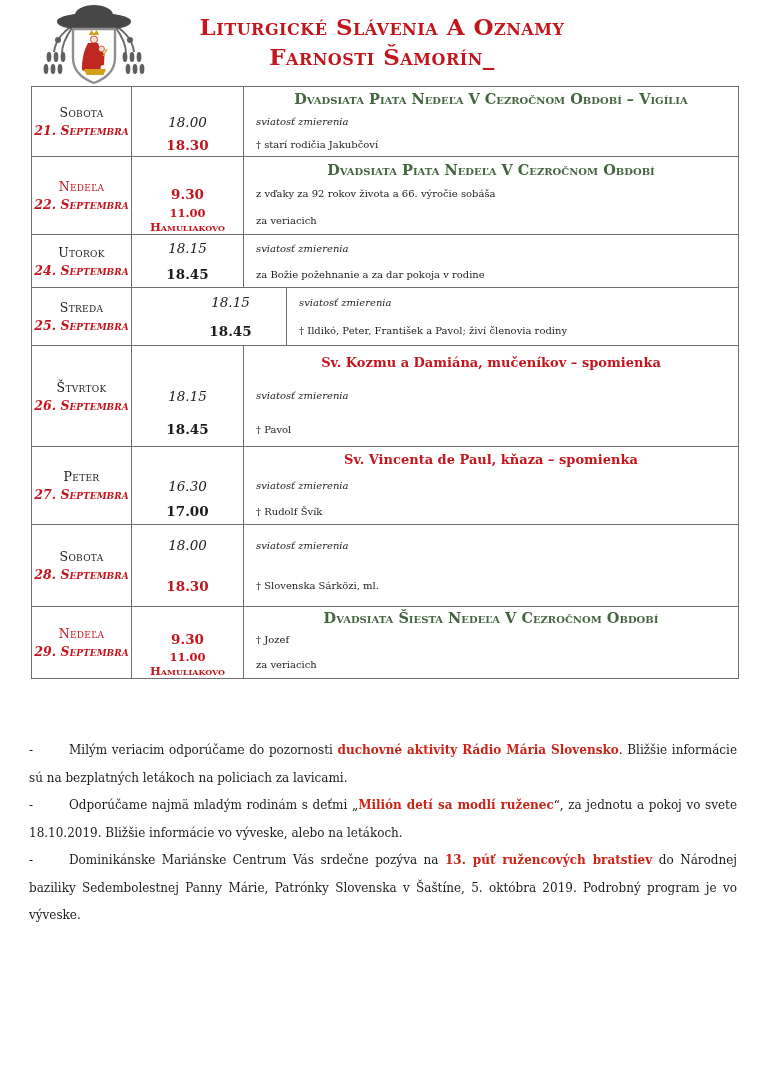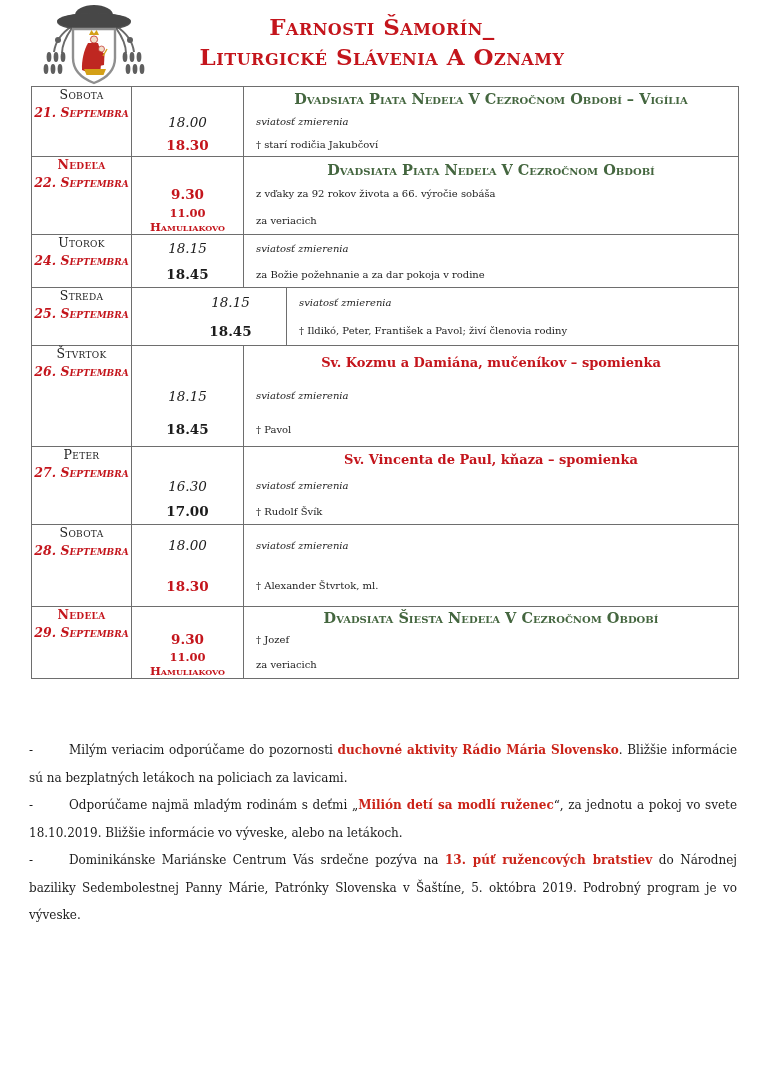--- a/index.html
+++ b/index.html
@@ -20,24 +20,24 @@
   }
   
   .tbl{
     position:absolute;left:31px;top:86px;width:708px;
     border:1px solid var(--border);box-sizing:border-box;
   }
   .row{display:flex;border-top:1px solid var(--border)}
   .row:first-child{border-top:none}
   .day{
     width:100px;flex:none;border-right:1px solid var(--border);box-sizing:border-box;
-    display:flex;flex-direction:column;align-items:center;justify-content:flex-start;gap:3px;
+    display:flex;flex-direction:column;align-items:center;justify-content:center;gap:3px;
   }
   .dayname{font-variant:small-caps;font-size:12.5px;letter-spacing:.3px}
-  .dayname.redc{font-weight:bold}
+  .dayname.redc{font-weight:normal}
   .daydate{
     font-variant:small-caps;font-style:italic;font-weight:bold;
     font-size:12.5px;color:var(--red);
   }
   .lines{flex:1;display:flex;flex-direction:column;min-width:0}
   .line{flex:1;display:flex;align-items:center;min-width:0}
   .ltime{
     width:112px;flex:none;align-self:stretch;box-sizing:border-box;
     display:flex;align-items:center;justify-content:center;
     border-right:1px solid var(--border);font-size:13.5px;text-align:center;
@@ -109,22 +109,22 @@
         <circle cx="67.5" cy="47" r="3" fill="#f2ddc9" stroke="#bf2721" stroke-width="0.7"></circle>
         <path d="M63,50 q5,-1.5 7.5,2 l-0.5,11 -7,1.5 z" fill="#bf2721"></path>
         <path d="M69,54 l4,-7" stroke="#d4a017" stroke-width="1.4"></path>
         <path d="M50,67 h22 l-2.5,6 h-17 z" fill="#d4a017"></path>
       </g>
     </g>
   </svg>
 </div>
 
 <div class="titles">
+  <div class="t">Liturgické Slávenia A Oznamy</div>
   <div class="t">Farnosti Šamorín_</div>
-  <div class="t">Liturgické Slávenia A Oznamy</div>
 </div>
 
 <div class="tbl" id="tbl">
     <div class="row" style="height: 69px;">
       <div class="day">
         <div class="dayname">Sobota</div>
         <div class="daydate">21. Septembra</div>
       </div>
       <div class="lines">
         <div class="line">
@@ -238,21 +238,21 @@
         <div class="dayname">Sobota</div>
         <div class="daydate">28. Septembra</div>
       </div>
       <div class="lines">
         <div class="line">
           <div class="ltime it">18.00</div>
           <div class="ltext it">sviatosť zmierenia</div>
         </div>
         <div class="line">
           <div class="ltime bd redc">18.30</div>
-          <div class="ltext">† Alexander Štvrtok, ml.</div>
+          <div class="ltext">† Slovenska Sárközi, ml.</div>
         </div>
       </div>
     </div>
     <div class="row" style="height: 71px;">
       <div class="day">
         <div class="dayname redc">Nedeľa</div>
         <div class="daydate">29. Septembra</div>
       </div>
       <div class="lines">
         <div class="line">

